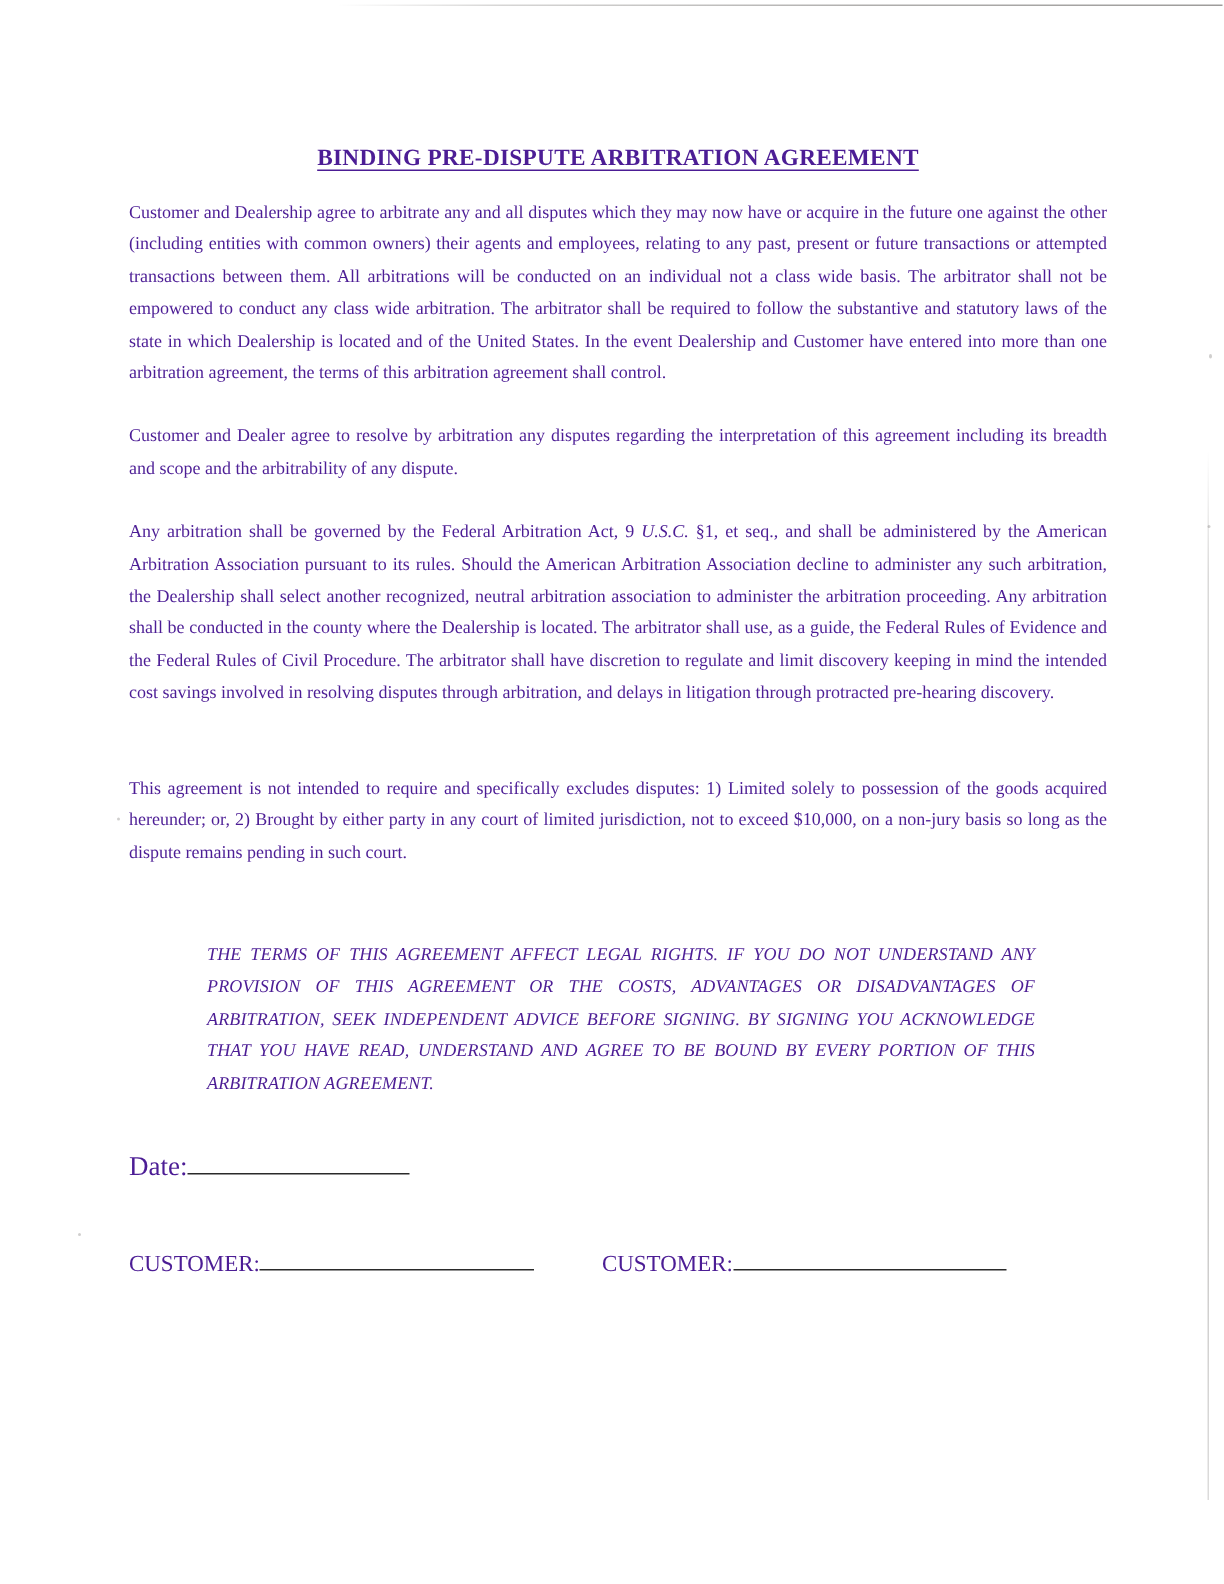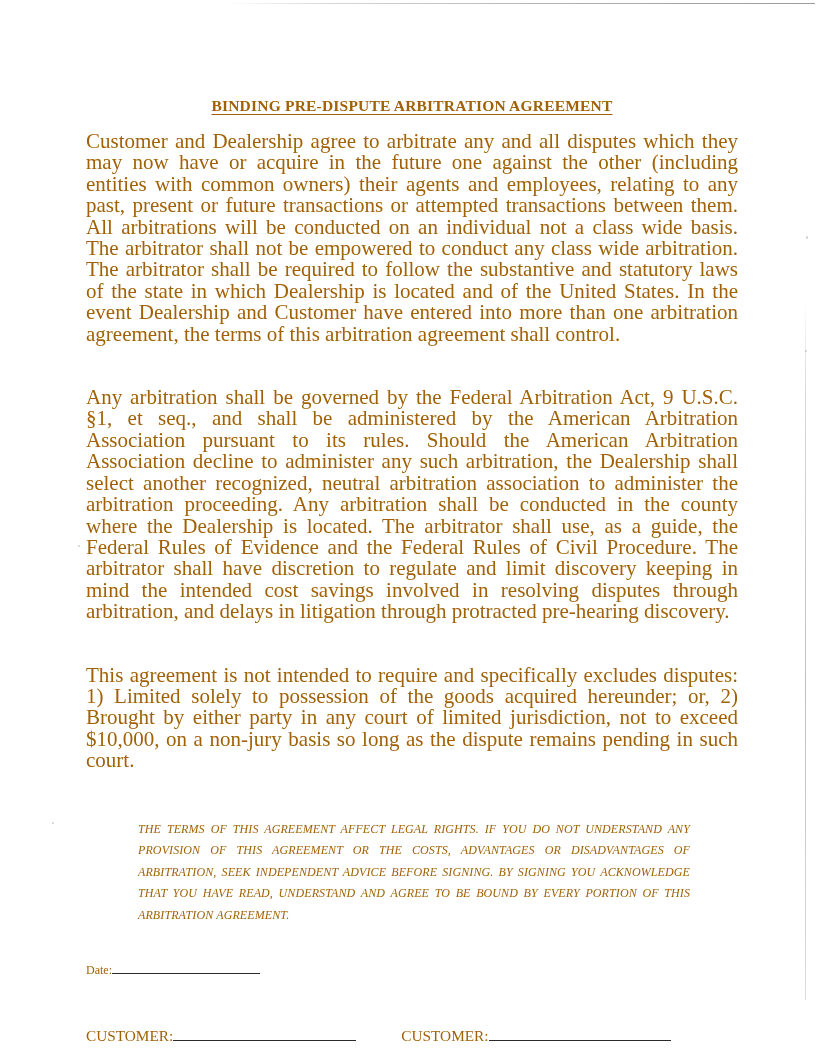--- a/index.html
+++ b/index.html
@@ -7,21 +7,21 @@
     padding: 0;
     background: #ffffff;
   }
   .page {
     position: relative;
     width: 816px;
     height: 1056px;
     background: #ffffff;
     overflow: hidden;
     font-family: "Liberation Serif", "DejaVu Serif", serif;
-    color: #a16207;
+    color: #4c1d95;
   }
 
   
   .scan-top-line {
     position: absolute;
     top: 3px;
     left: 225px;
     width: 590px;
     height: 1px;
     background: linear-gradient(to right,
@@ -65,47 +65,47 @@
     padding-top: 97px;
     text-decoration: underline;
     text-underline-offset: 3px;
   }
 
   p.body-par {
     margin: 0;
     padding: 0;
     text-align: justify;
     text-justify: inter-word;
-    font-size: 21px;
+    font-size: 12px;
     line-height: 21.4px;
     hyphens: none;
   }
   .par-gap { height: 21px; }
 
-  .ital { }
+  .ital { font-style: italic; }
   .uline { text-underline-offset: 2px; }
 
   .emph-block {
     margin: 0;
     padding: 0;
     margin-left: 52px;
     width: 552px;
     text-align: justify;
     text-justify: inter-word;
     font-weight: normal;
     font-style: italic;
     font-size: 12px;
     line-height: 21.5px;
     letter-spacing: 0.1px;
   }
 
   .sig-area { position: relative; }
 
   .date-row {
-    font-size: 12px;
+    font-size: 18px;
     line-height: 20px;
     white-space: nowrap;
     font-family: Liberation Serif, serif;
   }
   .fill-line {
     display: inline-block;
     border-bottom: 1.4px solid #2a2a2a;
     vertical-align: baseline;
     height: 13px;
   }
@@ -137,20 +137,21 @@
   <div class="content">
 
     <h1 class="doc-title">BINDING PRE-DISPUTE ARBITRATION AGREEMENT</h1>
 
     <div class="par-gap" style="height:16px;"></div>
 
     <p class="body-par">Customer and Dealership agree to arbitrate any and all disputes which they may now have or acquire in the future one against the other (including entities with common owners) their agents and employees, relating to any past, present or future transactions or attempted transactions between them. All arbitrations will be conducted on an individual not a class wide basis.  The arbitrator shall not be empowered to conduct any class wide arbitration.  The arbitrator shall be required to follow the substantive and statutory laws of the state in which Dealership is located and of the United States.  In the event Dealership and Customer have entered into more than one arbitration agreement, the terms of this arbitration agreement shall control.</p>
 
     <div class="par-gap"></div>
 
+    <p class="body-par">Customer and Dealer agree to resolve by arbitration any disputes regarding the interpretation of this agreement including its breadth and scope and the arbitrability of any dispute.</p>
 
     <div class="par-gap"></div>
 
     <p class="body-par"><span>Any arbitration shall be governed by the Federal Arbitration Act, 9 </span><span class="ital">U.S.C.</span><span> §1, </span><span class="uline">et seq</span><span>., and shall be administered by the American Arbitration Association pursuant to its rules.  Should the American Arbitration Association decline to administer any such arbitration, the Dealership shall select another recognized, neutral arbitration association to administer the arbitration proceeding.  Any arbitration shall be conducted in the county where the Dealership is located.  The arbitrator shall use, as a guide, the Federal Rules of Evidence and the Federal Rules of Civil Procedure. The arbitrator shall have discretion to regulate and limit discovery keeping in mind the intended cost savings involved in resolving disputes through arbitration, and delays in litigation through protracted pre-hearing discovery.</span></p>
 
     <div class="par-gap"></div>
 
 
     <div class="par-gap"></div>
 

